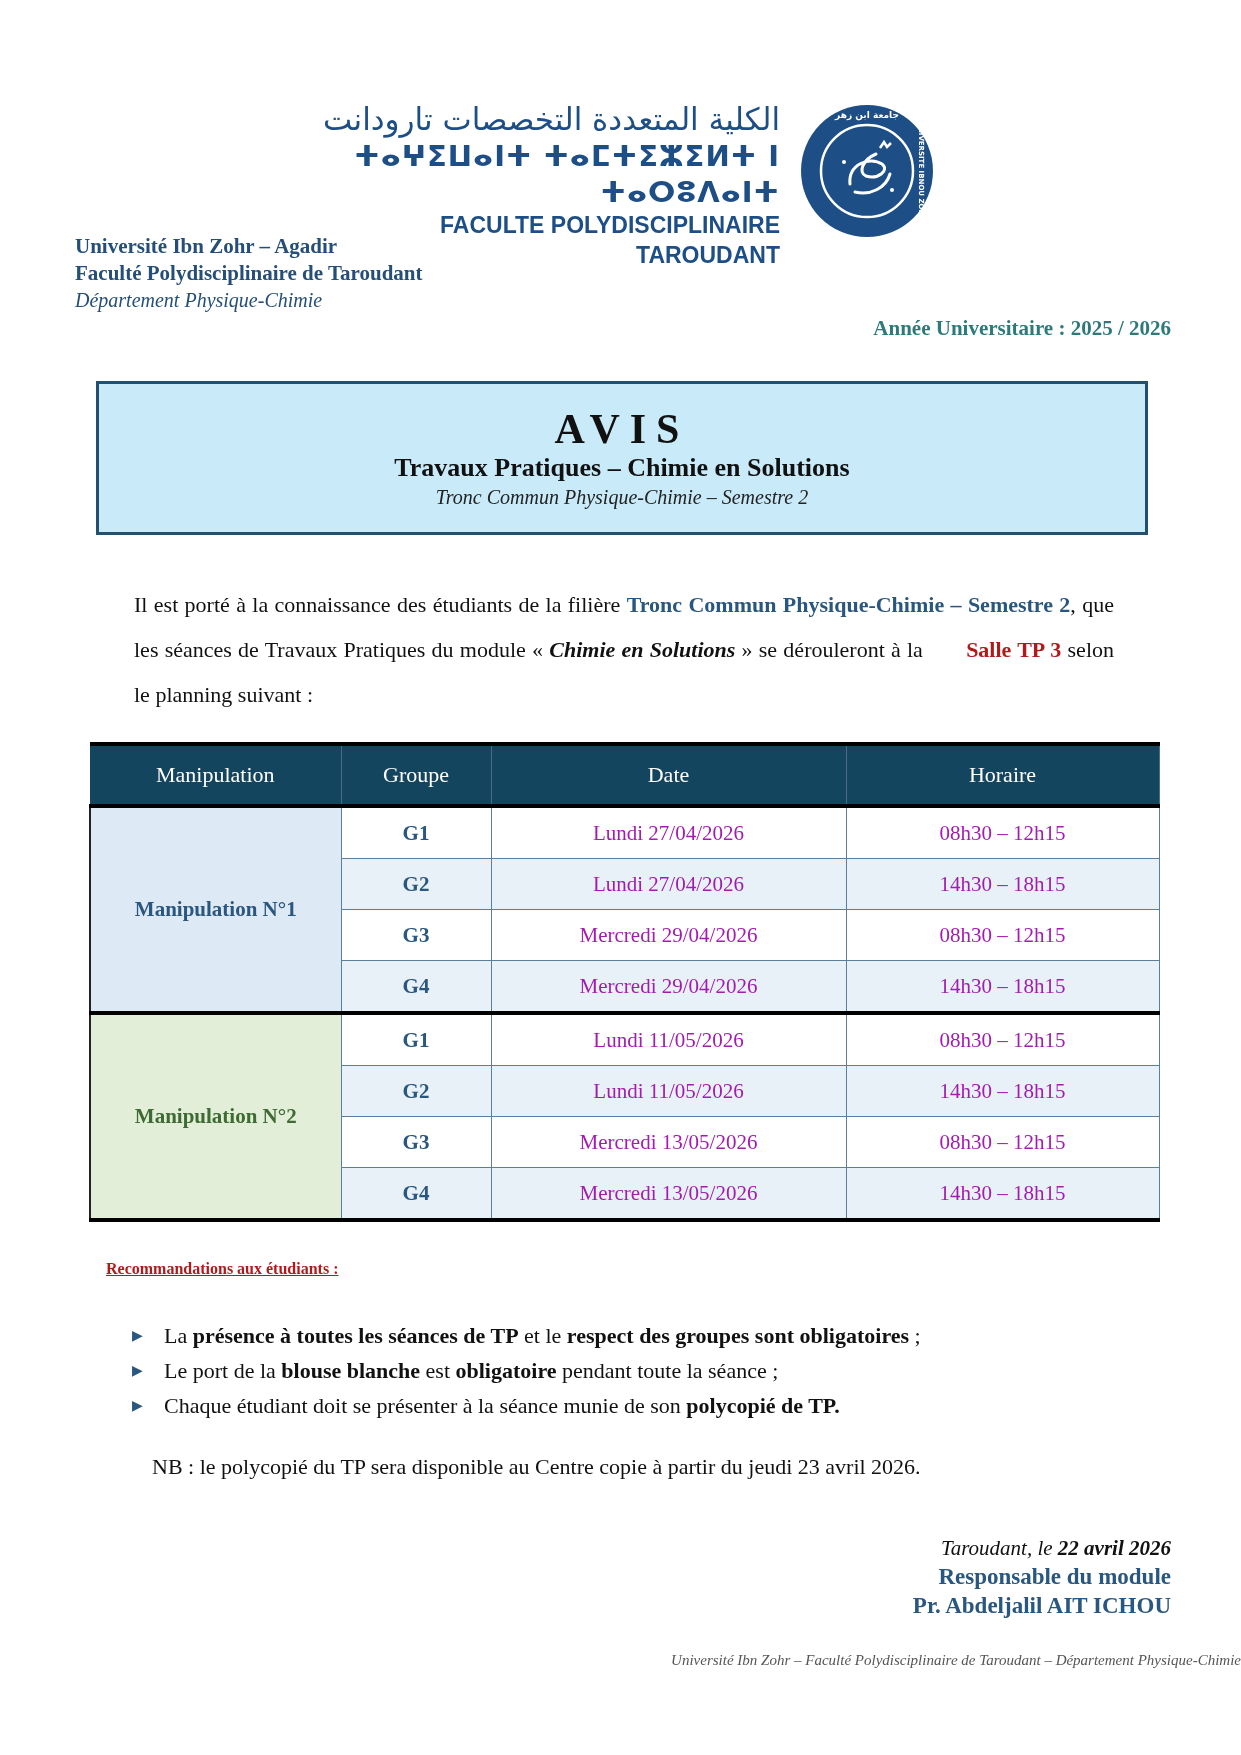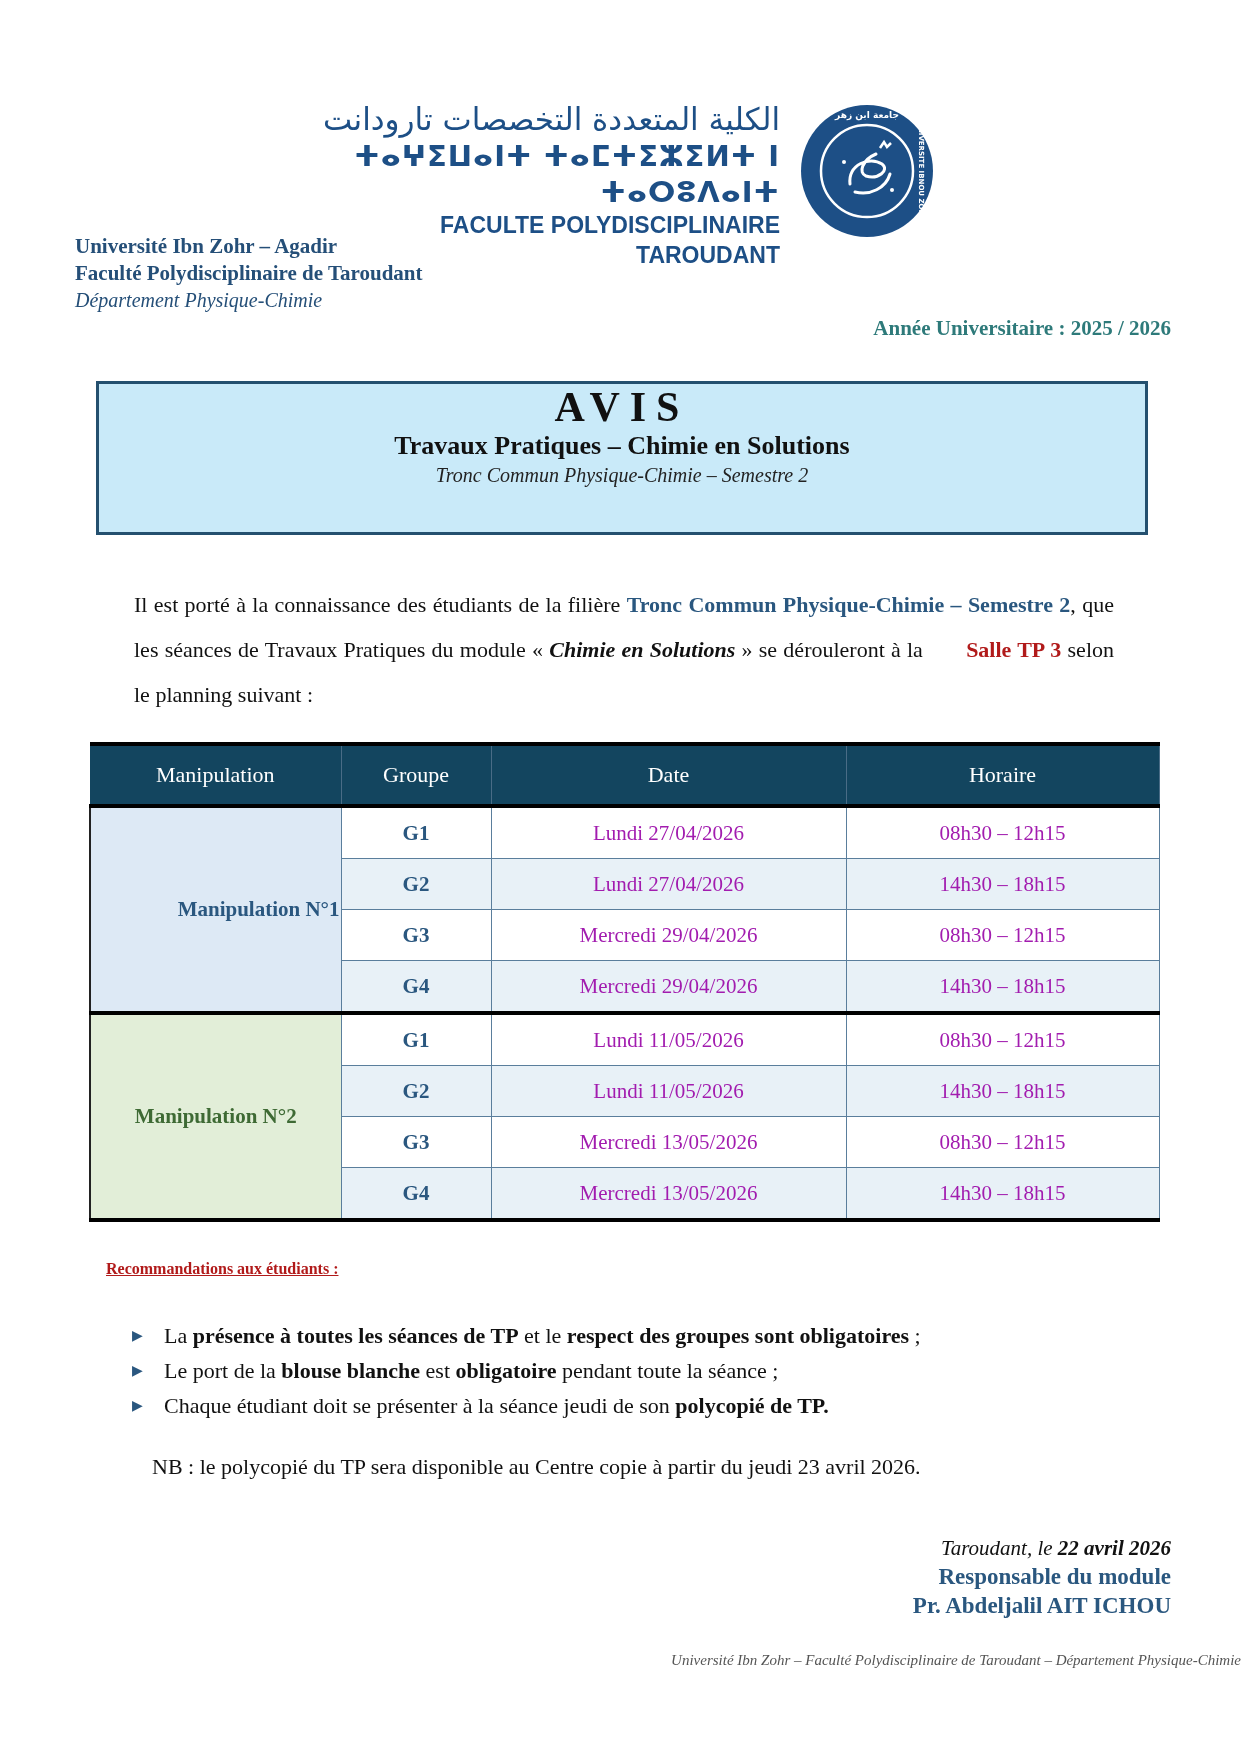--- a/index.html
+++ b/index.html
@@ -15,36 +15,36 @@
   #seal { left:800px; top:104px; width:134px; height:134px; }
 
   
   #inst { left:75px; top:233px; color:#254f78; font-family:"Liberation Serif", serif; }
   #inst .l1, #inst .l2 { font-size:21px; font-weight:bold; line-height:27px; }
   #inst .l3 { font-size:20px; font-style:italic; line-height:27px; }
   #year { right:70px; top:316px; font-family:"Liberation Serif", serif; font-size:21px; font-weight:bold; color:#2e7a7a; }
 
   
   #avis { left:96px; top:381px; width:1052px; height:154px; background:#c9eaf9; border:3px solid #24506f; box-sizing:border-box; text-align:center; }
-  #avis-title { font-family:"Liberation Serif", serif; font-size:42px; font-weight:bold; letter-spacing:10px; line-height:46px; color:#111; }
+  #avis-title { margin-top:22px; font-family:"Liberation Serif", serif; font-size:42px; font-weight:bold; letter-spacing:10px; line-height:46px; color:#111; }
   #avis-sub { font-family:"Liberation Serif", serif; font-size:26px; font-weight:bold; line-height:32px; color:#111; }
   #avis-sub2 { font-family:"Liberation Serif", serif; font-size:20px; font-style:italic; line-height:26px; color:#222; }
 
   
   #intro { left:134px; top:582px; width:980px; font-family:"Liberation Serif", serif; font-size:22px; line-height:45px; text-align:justify; color:#111; }
   .hl-blue { color:#2a577f; font-weight:bold; }
   .hl-red { color:#b11a1a; font-weight:bold;margin-left:37px; }
   .em-bold { font-style:italic; font-weight:bold; }
 
   
   #schedule { left:89px; top:742px; width:1069px; border-collapse:collapse; font-family:"Liberation Serif", serif; table-layout:fixed; }
   #schedule th { background:#13455f; color:#fff; font-size:22px; font-weight:normal; height:56px; border-top:4px solid #000; border-bottom:4px solid #000; border-right:1px solid #4a6c86; }
   #schedule td { height:48px; text-align:center; font-size:21px; border:1px solid #5a7e9c; color:#a21caf; }
   #schedule td.grp { color:#2a577f; font-weight:bold; }
-  #schedule td.manip1 { background:#dde9f5; color:#2a577f; font-weight:bold; font-size:21px; border-left:2px solid #222;text-align:right; }
+  #schedule td.manip1 { background:#dde9f5; color:#2a577f; font-weight:bold; font-size:21px; border-left:2px solid #222; }
   #schedule td.manip2 { background:#e2eed8; color:#3e6a34; font-weight:bold; font-size:21px; border-left:2px solid #222; }
   #schedule tr.alt td:not(.manip1):not(.manip2) { background:#e8f1f7; }
   #schedule tr.sep td { border-top:4px solid #000; }
   #schedule tr.last td { border-bottom:4px solid #000; }
 
   
   #rec-title { left:106px; top:1260px; font-family:"Liberation Serif", serif; font-size:16px; font-weight:bold; color:#b11a1a; text-decoration:underline; }
   #rec-list { left:130px; top:1318px; width:1000px; margin:0; padding:0; list-style:none; font-family:"Liberation Serif", serif; font-size:22px; line-height:35px; }
   #rec-list li { position:relative; padding-left:34px; }
   #rec-list li .bullet { position:absolute; left:2px; top:0; color:#2a577f; font-size:14px; }
@@ -156,21 +156,21 @@
       <td>14h30 – 18h15</td>
     </tr>
   </tbody>
 </table>
 <style> #schedule tr.sep td.manip2 { border-top:4px solid #000; border-bottom:4px solid #000; }</style>
 
 <div id="rec-title" class="abs">Recommandations aux étudiants :</div>
 <ul id="rec-list" class="abs">
   <li><span class="bullet">▶</span><span>La </span><b>présence à toutes les séances de TP</b><span> et le </span><b>respect des groupes sont obligatoires</b><span> ;</span></li>
   <li><span class="bullet">▶</span><span>Le port de la </span><b>blouse blanche</b><span> est </span><b>obligatoire</b><span> pendant toute la séance ;</span></li>
-  <li><span class="bullet">▶</span><span>Chaque étudiant doit se présenter à la séance jeudi de son </span><b>polycopié de TP.</b></li>
+  <li><span class="bullet">▶</span><span>Chaque étudiant doit se présenter à la séance munie de son </span><b>polycopié de TP.</b></li>
 </ul>
 <div id="nb" class="abs">NB : le polycopié du TP sera disponible au Centre copie à partir du jeudi 23 avril 2026.</div>
 
 <div id="sig" class="abs">
   <div id="sig-place"><span>Taroudant, le </span><b>22 avril 2026</b></div>
   <div id="sig-role">Responsable du module</div>
   <div id="sig-name">Pr. Abdeljalil AIT ICHOU</div>
 </div>
 
 <div id="footer" class="abs">Université Ibn Zohr – Faculté Polydisciplinaire de Taroudant – Département Physique-Chimie</div>

